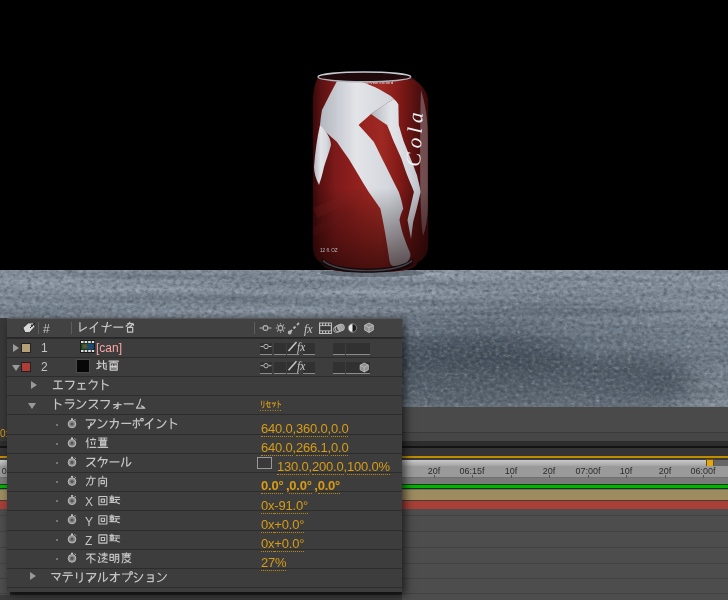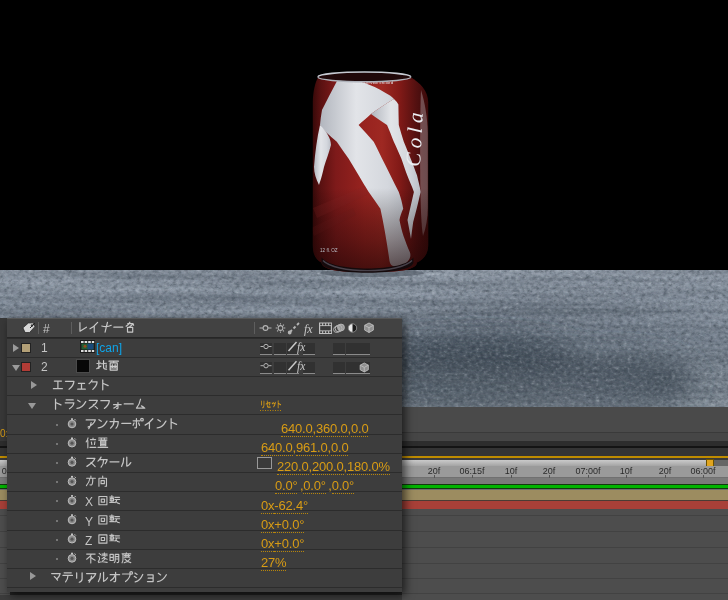--- a/index.html
+++ b/index.html
@@ -191,21 +191,21 @@
 <div class="rowline" style="top:153px"></div>
 <div class="rowline" style="top:172.2px"></div>
 <div class="rowline" style="top:191.4px"></div>
 <div class="rowline" style="top:210.6px"></div>
 <div class="rowline" style="top:229.8px"></div>
 <div class="rowline" style="top:249px"></div>
 <div class="rowline" style="top:268.2px"></div>
 <div class="abs" style="left:6px;top:24.5px;width:0;height:0;border-left:6px solid #9a9a9a;border-top:4px solid transparent;border-bottom:4px solid transparent;"></div>
 <div class="abs" style="left:14px;top:24px;width:10px;height:10px;background:#b3a077;border:1px solid #222;box-sizing:border-box;"></div>
 <div class="abs lbl" style="left:34px;top:22px;">1</div>
-<div class="abs lbl" style="left:89px;top:22px;color:#0ea5e9;">[can]</div>
+<div class="abs lbl" style="left:89px;top:22px;color:#fca5a5;">[can]</div>
 <div class="abs" style="left:5px;top:46px;width:0;height:0;border-top:6px solid #9a9a9a;border-left:4px solid transparent;border-right:4px solid transparent;"></div>
 <div class="abs" style="left:14px;top:43px;width:10px;height:10px;background:#b13c36;border:1px solid #222;box-sizing:border-box;"></div>
 <div class="abs lbl" style="left:34px;top:41px;">2</div>
 <div class="abs" style="left:69px;top:40px;width:14px;height:14px;background:#070707;border:1px solid #4a4a4a;box-sizing:border-box;"></div>
 <div class="abs" style="left:24px;top:62px;width:0;height:0;border-left:6px solid #999;border-top:4px solid transparent;border-bottom:4px solid transparent;"></div>
 <div class="abs" style="left:21px;top:84px;width:0;height:0;border-top:6px solid #999;border-left:4px solid transparent;border-right:4px solid transparent;"></div>
 <div class="abs" style="left:23px;top:253px;width:0;height:0;border-left:6px solid #999;border-top:4px solid transparent;border-bottom:4px solid transparent;"></div>
 <div class="box" style="left:252.5px;top:23.5px;"></div>
 <div class="box" style="left:266.5px;top:23.5px;"></div>
 <div class="box" style="left:279.5px;top:23.5px;"></div>
@@ -213,26 +213,26 @@
 <div class="box" style="left:326px;top:23.5px;"></div>
 <div class="box" style="left:338.5px;top:23.5px;"></div>
 <div class="box" style="left:351px;top:23.5px;"></div>
 <div class="box" style="left:252.5px;top:42.7px;"></div>
 <div class="box" style="left:266.5px;top:42.7px;"></div>
 <div class="box" style="left:279.5px;top:42.7px;"></div>
 <div class="box" style="left:295.5px;top:42.7px;"></div>
 <div class="box" style="left:326px;top:42.7px;"></div>
 <div class="box" style="left:338.5px;top:42.7px;"></div>
 <div class="box" style="left:351px;top:42.7px;"></div>
-<div class="abs val" style="left:254px;top:101.8px;margin-left:20px;"><u>640.0</u>,<u>360.0</u>,<u>0.0</u></div>
-<div class="abs val" style="left:254px;top:121.0px;"><u>640.0</u>,<u>961.0</u>,<u>0.0</u></div>
+<div class="abs val" style="left:254px;top:101.8px;"><u>640.0</u>,<u>360.0</u>,<u>0.0</u></div>
+<div class="abs val" style="left:254px;top:121.0px;"><u>640.0</u>,<u>266.1</u>,<u>0.0</u></div>
 <div class="abs" style="left:250px;top:137.5px;width:15px;height:12px;background:#3a3a3a;border:1px solid #999;box-sizing:border-box;"></div>
-<div class="abs val" style="left:270px;top:140.2px;"><u>220.0</u>,<u>200.0</u>,<u>180.0%</u></div>
-<div class="abs val" style="left:268px;top:159.4px;"><u>0.0°</u> ,<u>0.0°</u> ,<u>0.0°</u></div>
-<div class="abs val" style="left:254px;top:178.6px;"><u>0x</u><u>-62.4°</u></div>
+<div class="abs val" style="left:270px;top:140.2px;"><u>130.0</u>,<u>200.0</u>,<u>100.0%</u></div>
+<div class="abs val" style="left:254px;top:159.4px;font-weight:bold;"><u>0.0°</u> ,<u>0.0°</u> ,<u>0.0°</u></div>
+<div class="abs val" style="left:254px;top:178.6px;"><u>0x</u><u>-91.0°</u></div>
 <div class="abs val" style="left:254px;top:197.8px;"><u>0x</u><u>+0.0°</u></div>
 <div class="abs val" style="left:254px;top:217.0px;"><u>0x</u><u>+0.0°</u></div>
 <div class="abs val" style="left:254px;top:236.2px;"><u>27%</u></div>
 <div class="abs lbl" style="left:78px;top:176.29999999999998px;">X</div>
 <div class="abs lbl" style="left:78px;top:195.5px;">Y</div>
 <div class="abs lbl" style="left:78px;top:214.7px;">Z</div>
 <div class="abs" style="left:49px;top:104.5px;width:2px;height:2px;background:#8a8a8a;border-radius:1px;"></div>
     <div class="abs" style="left:49px;top:123.7px;width:2px;height:2px;background:#8a8a8a;border-radius:1px;"></div>
     <div class="abs" style="left:49px;top:142.9px;width:2px;height:2px;background:#8a8a8a;border-radius:1px;"></div>
     <div class="abs" style="left:49px;top:162.1px;width:2px;height:2px;background:#8a8a8a;border-radius:1px;"></div>

